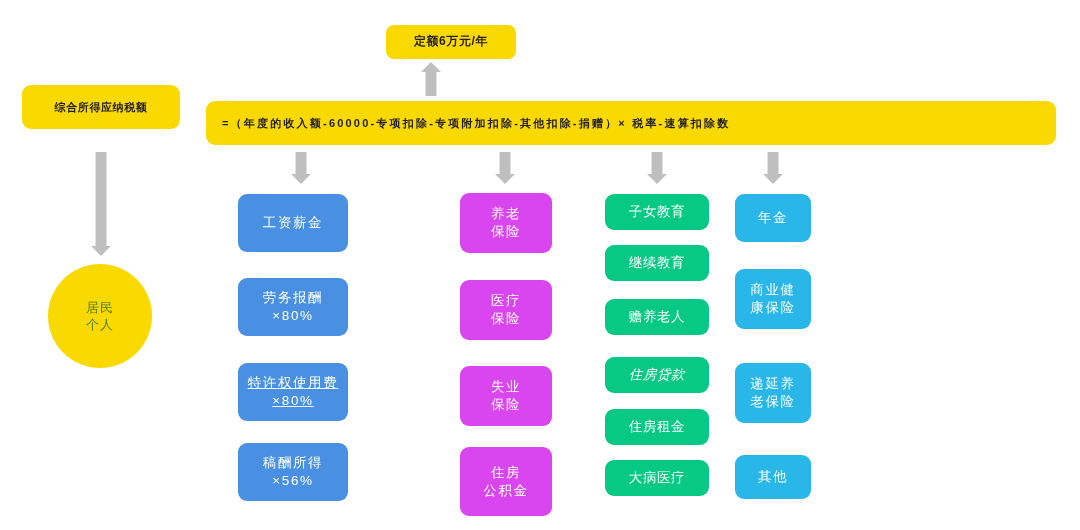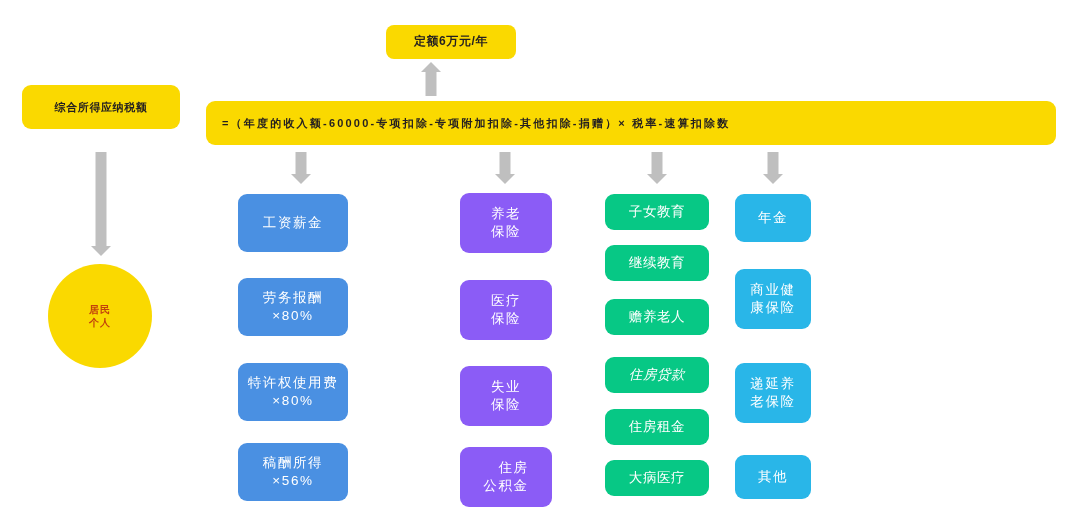--- a/index.html
+++ b/index.html
@@ -56,36 +56,36 @@
     border-radius: 9px;
     letter-spacing: 2.2px;
     padding: 0 16px;
     justify-content: flex-start;
   }
 
   
   #node-resident {
     left: 48px; top: 264px; width: 104px; height: 104px;
     background: #fad900;
-    color: #c2410c;
+    color: #4d7c0f;
     border-radius: 50%;
-    font-size: 10px;
-    font-weight: bold;
+    font-size: 13px;
+    font-weight: normal;
     letter-spacing: 1px;
   }
 
   
   .chip {
     color: #ffffff;
     border-radius: 9px;
     font-size: 13.5px;
     letter-spacing: 1.6px;
   }
   .chip.blue   { background: #4a90e2; }
-  .chip.orange { background: #8b5cf6; text-align: right; }
+  .chip.orange { background: #d946ef; }
   .chip.green  { background: #07c885; }
   .chip.cyan   { background: #29b6e8; }
   .chip.tight  { letter-spacing: 0.6px; }
 
   
   .arrow {
     position: absolute;
     --aw: 14px;
   }
   .arrow .shaft {
@@ -153,31 +153,31 @@
   </div>
   <div class="arrow down" id="arrow-col-4">
     <div class="shaft"></div>
     <div class="head"></div>
   </div>
 
   <div id="chip-layer">
       <div class="node chip blue" style="left: 238px; top: 194px; width: 110px; height: 58px;">工资薪金</div>
       <div class="node chip blue" style="left: 238px; top: 278px; width: 110px; height: 58px;">劳务报酬
 ×80%</div>
-      <div class="node chip blue" style="left: 238px; top: 363px; width: 110px; height: 58px;">特许权使用费
+      <div class="node chip blue" style="left: 238px; top: 363px; width: 110px; height: 58px; text-decoration: underline;">特许权使用费
 ×80%</div>
       <div class="node chip blue" style="left: 238px; top: 443px; width: 110px; height: 58px;">稿酬所得
 ×56%</div>
       <div class="node chip orange" style="left: 460px; top: 193px; width: 92px; height: 60px;">养老
 保险</div>
       <div class="node chip orange" style="left: 460px; top: 280px; width: 92px; height: 60px;">医疗
 保险</div>
       <div class="node chip orange" style="left: 460px; top: 366px; width: 92px; height: 60px;">失业
 保险</div>
-      <div class="node chip orange" style="left: 460px; top: 447px; width: 92px; height: 60px;">住房
+      <div class="node chip orange" style="left: 460px; top: 447px; width: 92px; height: 69px;">住房
 公积金</div>
       <div class="node chip green tight" style="left: 605px; top: 194px; width: 104px; height: 36px;">子女教育</div>
       <div class="node chip green tight" style="left: 605px; top: 245px; width: 104px; height: 36px;">继续教育</div>
       <div class="node chip green tight" style="left: 605px; top: 299px; width: 104px; height: 36px;">赡养老人</div>
       <div class="node chip green tight" style="left: 605px; top: 357px; width: 104px; height: 36px; font-style: italic;">住房贷款</div>
       <div class="node chip green tight" style="left: 605px; top: 409px; width: 104px; height: 36px;">住房租金</div>
       <div class="node chip green tight" style="left: 605px; top: 460px; width: 104px; height: 36px;">大病医疗</div>
       <div class="node chip cyan" style="left: 735px; top: 194px; width: 76px; height: 48px;">年金</div>
       <div class="node chip cyan" style="left: 735px; top: 269px; width: 76px; height: 60px;">商业健
 康保险</div>

